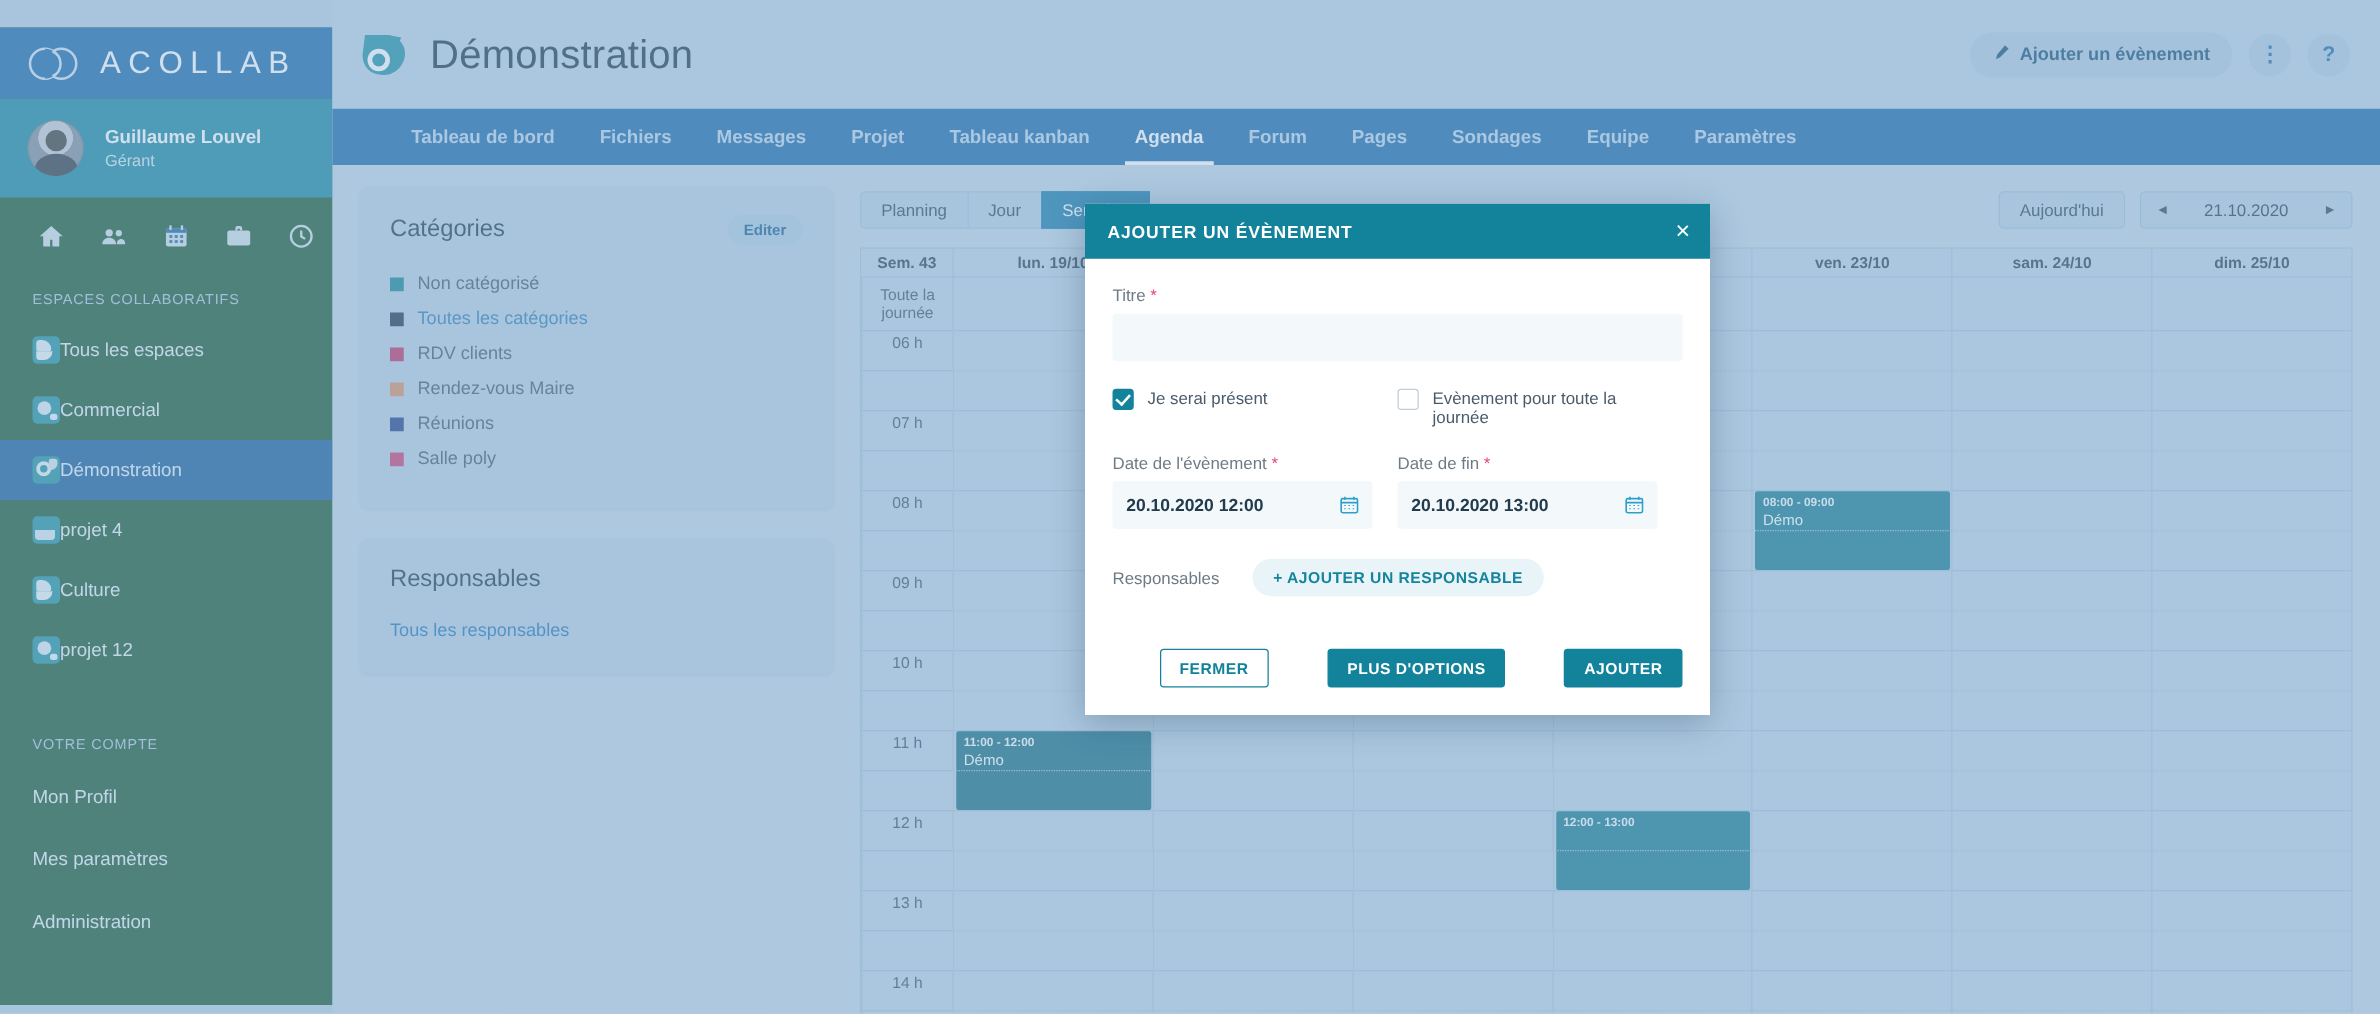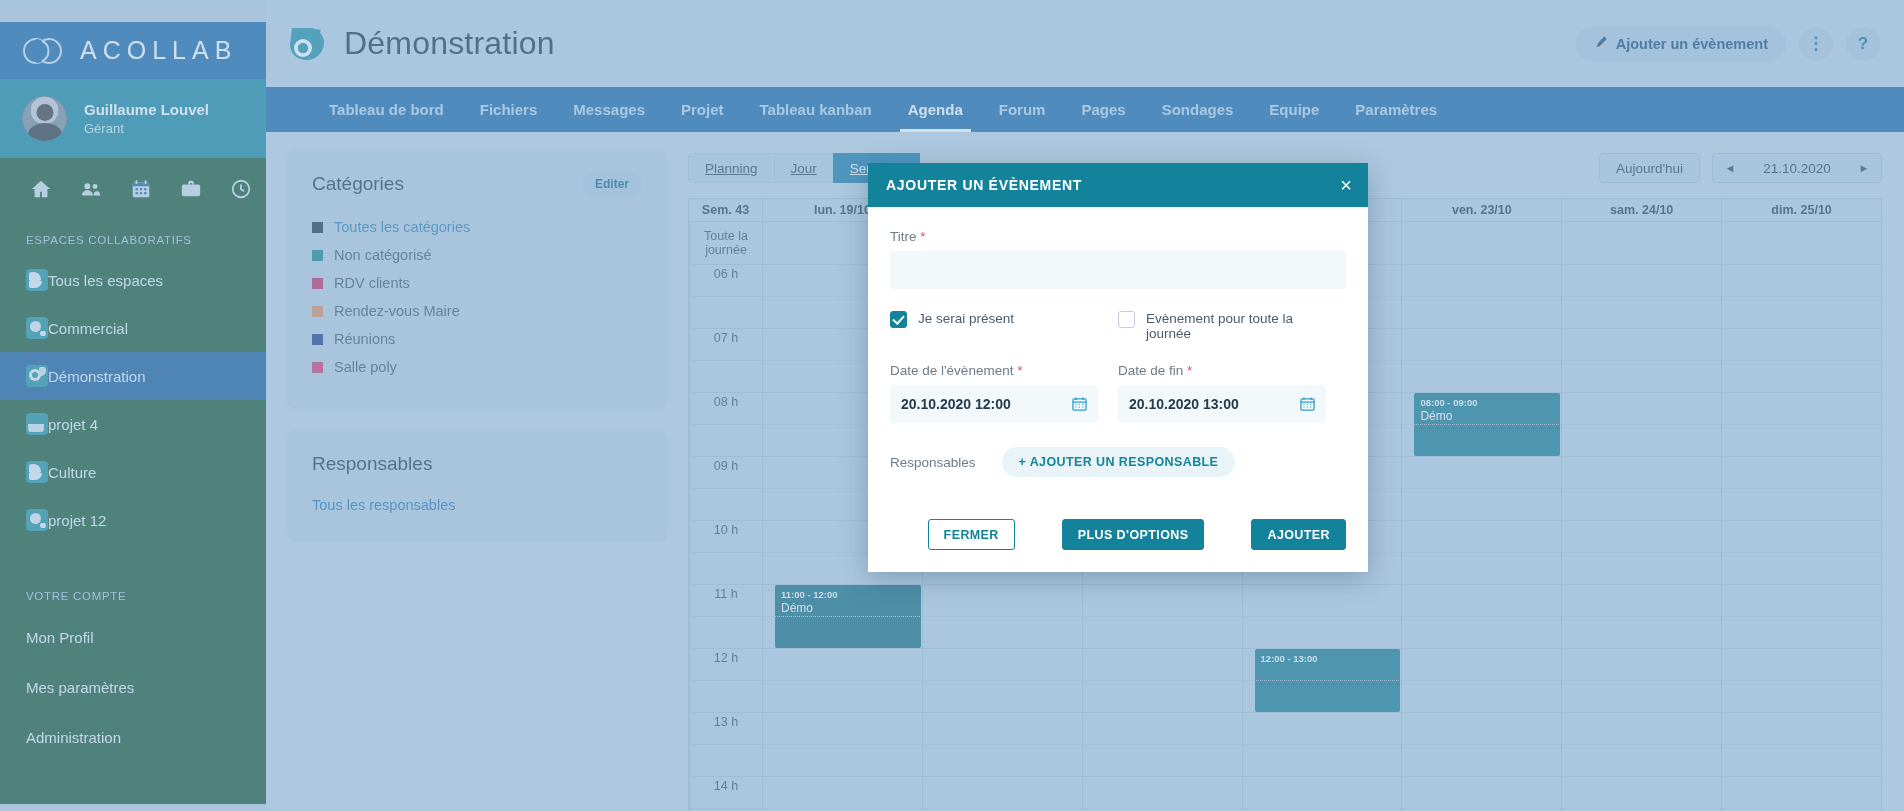--- a/index.html
+++ b/index.html
@@ -162,21 +162,21 @@
     margin-top: 22px; font-size: 14.5px; color: #1d74b5; cursor: pointer;
   }
 
   
   .cal-col { flex: 1 1 auto; min-width: 0; }
   .cal-toolbar { display: flex; align-items: center; height: 36px; }
   .seg { display: flex; }
   .seg-btn {
     background: #b7cfe3; color: #2d4354; border: 1px solid #a7c2d8;
     font-size: 13.5px; height: 30px; padding: 0 16px;
-    font-family: inherit; cursor: pointer; margin-right: -1px; text-decoration: underline;
+    font-family: inherit; cursor: pointer; margin-right: -1px;
   }
   .seg-btn:first-child { border-radius: 4px 0 0 4px; }
   .seg-btn.active { background: #1379a8; color: #fff; border-color: #1379a8; }
   .cal-nav { margin-left: auto; display: flex; align-items: center; }
   .btn-today {
     background: #b9d0e4; border: 1px solid #9fbdd5; color: #26404f;
     height: 30px; padding: 0 16px; border-radius: 4px;
     font-size: 13.5px; cursor: pointer; font-family: inherit;
   }
   .datenav {
@@ -218,21 +218,21 @@
     padding-top: 2px; color: #364d60; font-size: 12.5px;
   }
   .hcell:first-child { border-left: none; }
   .slot {
     border-top: 1px solid #a9c1d6; border-left: 1px solid #a9c1d6;
     height: 32px; position: relative;
   }
   .slot.half { border-top: 1px dotted #a9c1d6; }
   .slot:first-child { border-left: none; }
   .ev {
-    position: absolute; left: 12px; right: 1px; top: 0;
+    position: absolute; left: 2px; right: 1px; top: 0;
     border-radius: 2px; color: #fff; padding: 4px 6px;
     line-height: 1.25; overflow: hidden; cursor: pointer;
   }
   .ev .t { font-size: 9.5px; font-weight: 700; opacity: .95; }
   .ev .n { font-size: 12px; }
 
   
   .overlay {
     position: absolute; inset: 0; background: rgba(150,185,215,.46);
     z-index: 40;
@@ -483,27 +483,27 @@
 
     <div class="content">
 
       <div class="left-col">
         <div class="card">
           <div class="card-head">
             <span class="card-title">Catégories</span>
             <button class="btn-editer">Editer</button>
           </div>
           <div class="cat-list">
+            <div class="cat-row">
+              <span class="swatch" style="background:#11808f"></span>
+              <span>Non catégorisé</span>
+            </div>
             <div class="cat-row sel">
               <span class="swatch" style="background:#1b2f45"></span>
               <span>Toutes les catégories</span>
-            </div>
-            <div class="cat-row">
-              <span class="swatch" style="background:#11808f"></span>
-              <span>Non catégorisé</span>
             </div>
             <div class="cat-row">
               <span class="swatch" style="background:#bf2f63"></span>
               <span>RDV clients</span>
             </div>
             <div class="cat-row">
               <span class="swatch" style="background:#d98f63"></span>
               <span>Rendez-vous Maire</span>
             </div>
             <div class="cat-row">

